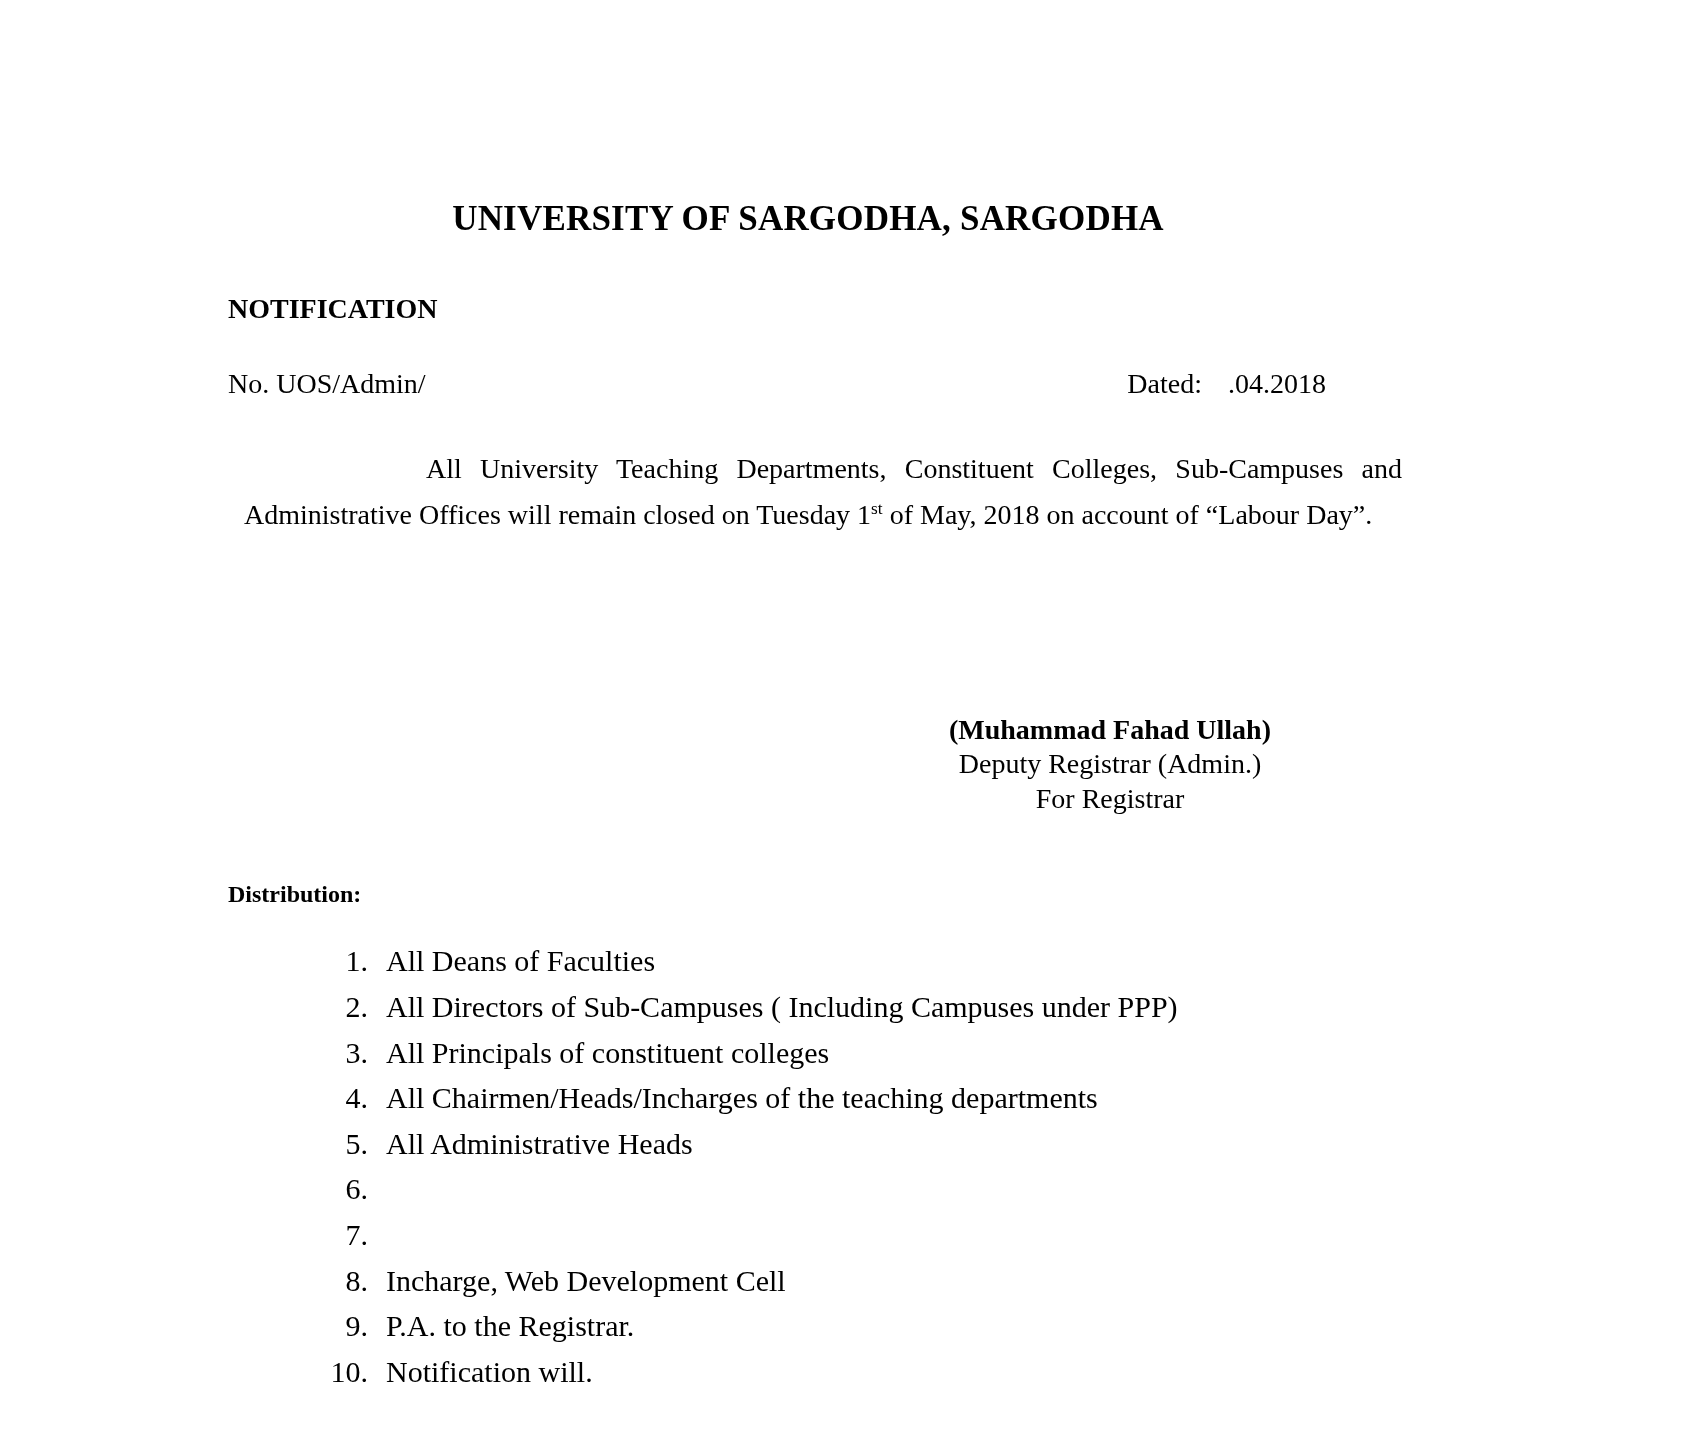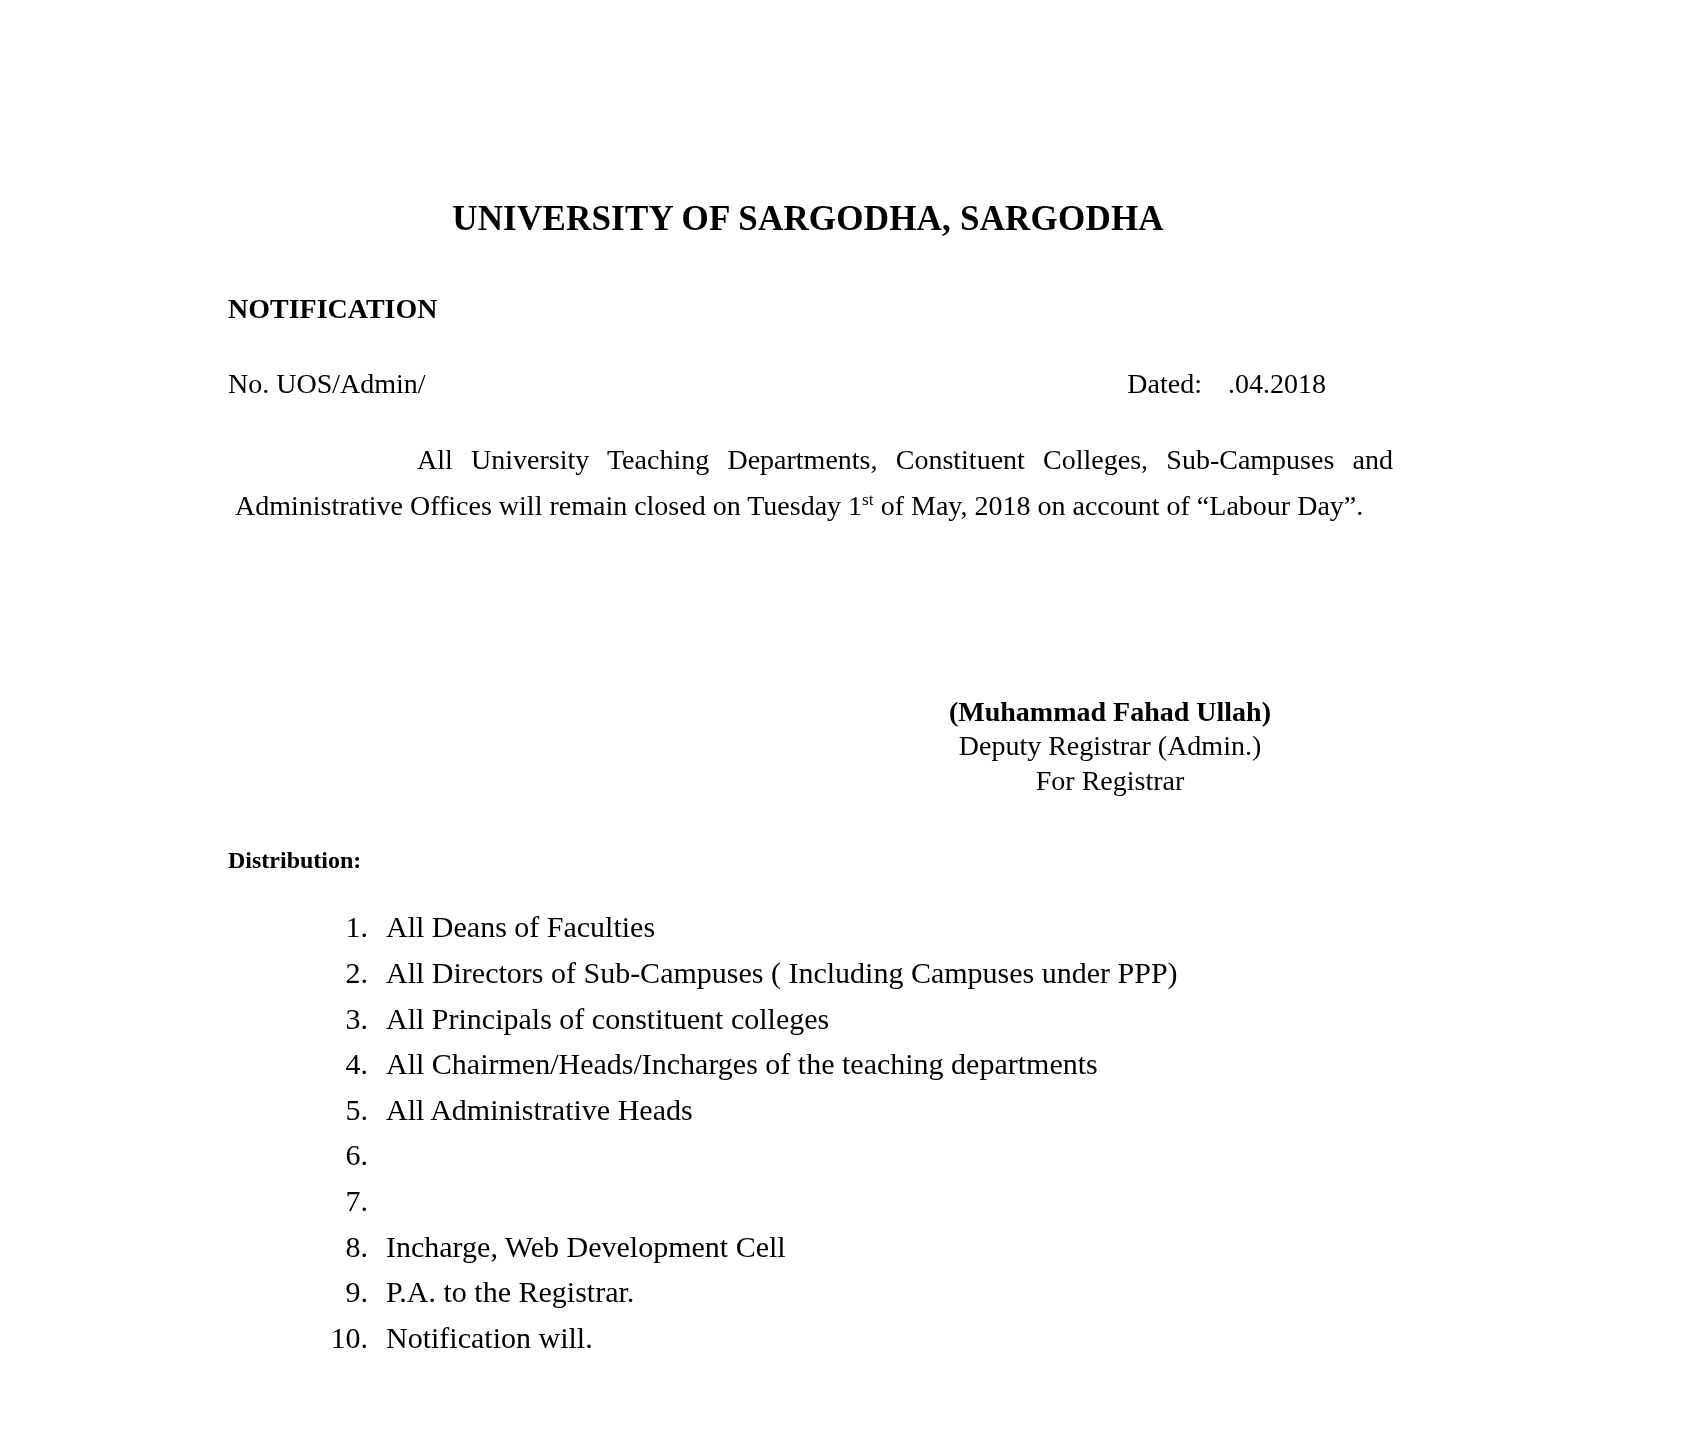--- a/index.html
+++ b/index.html
@@ -69,36 +69,36 @@
     white-space: pre;
   }
 
   
   .body-para {
     font-size: 28px;
     text-align: justify;
     text-justify: inter-word;
     text-indent: 182px;
     line-height: 1.62;
-    margin: 7px;
+    margin: 16px;
     padding-top: 30px;
     width: 1158px;
   }
   .body-para sup {
     font-size: 0.62em;
     vertical-align: super;
     line-height: 0;
   }
 
   
   .signature {
     text-align: center;
     font-size: 28px;
     line-height: 1.22;
-    margin: 0;
+    margin: 16px;
     padding-top: 160px;
     width: 660px;
     margin-left: 552px;
   }
   .sig-name {
     font-weight: bold;
     display: block;
   }
   .sig-line { display: block; }
 

